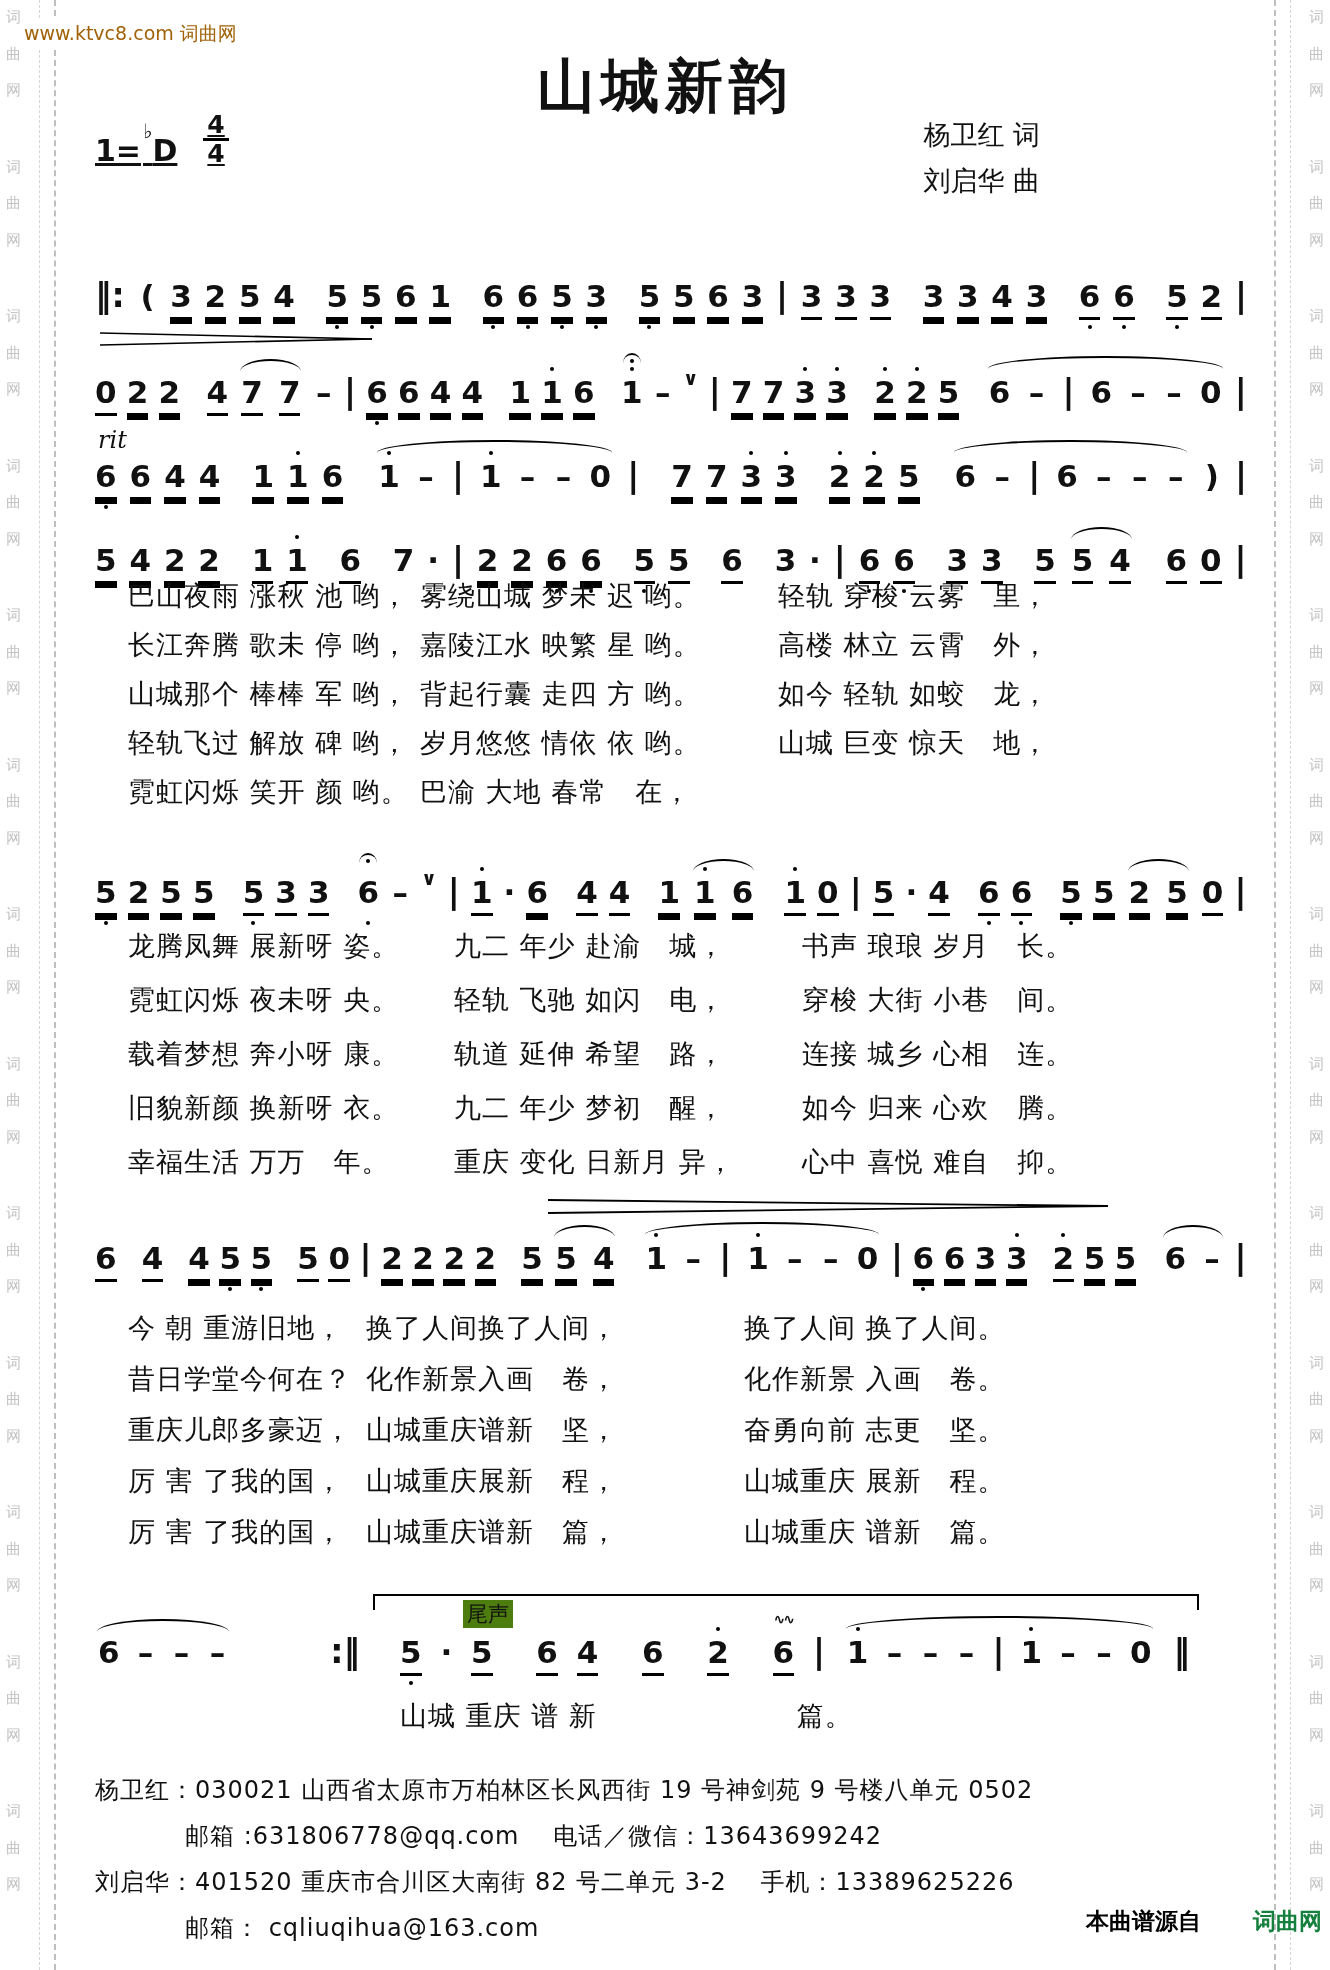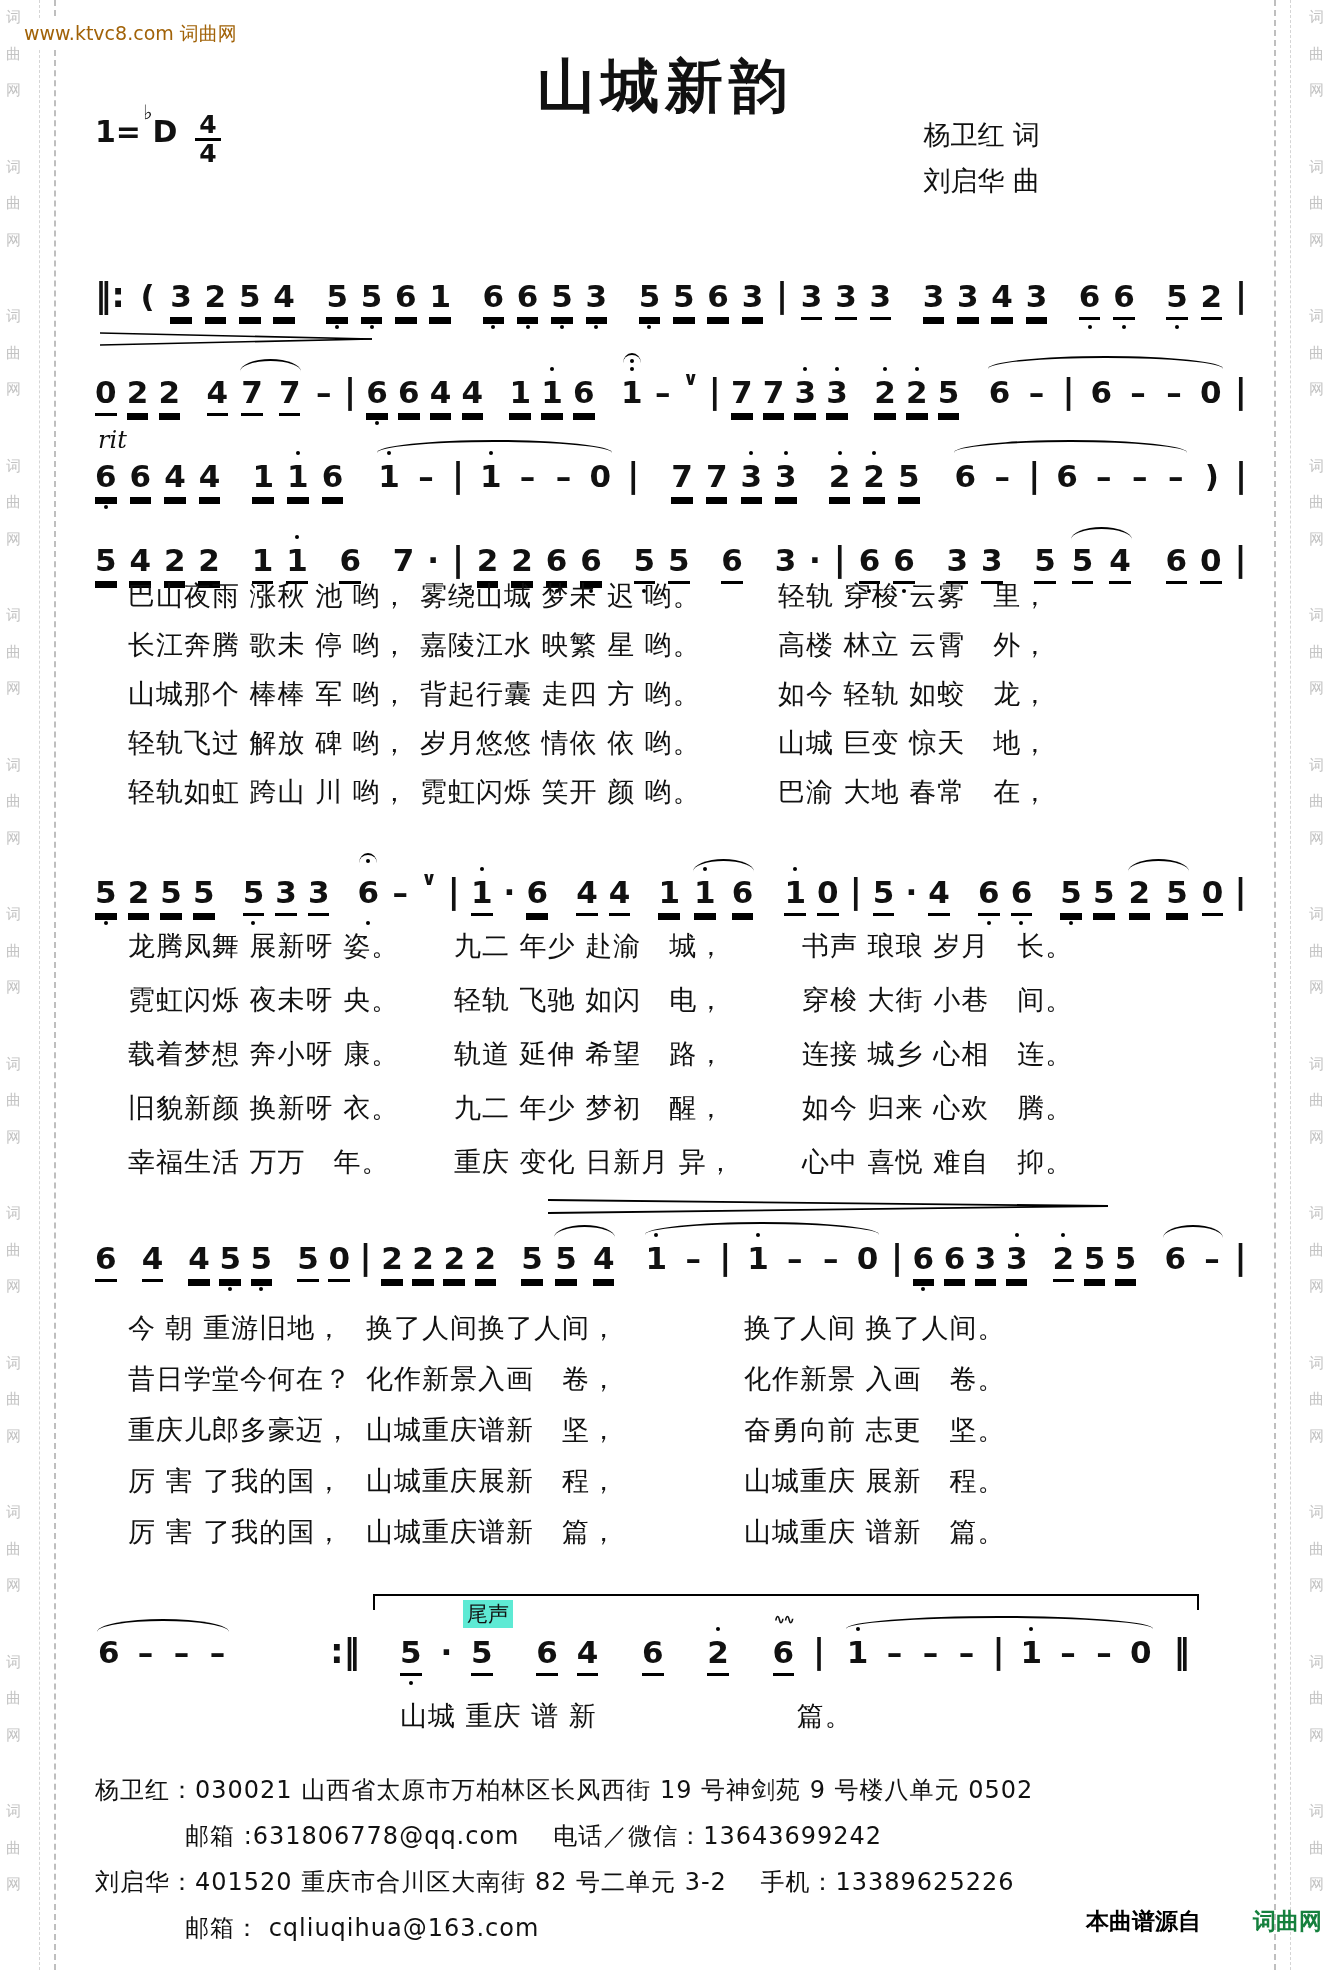--- a/index.html
+++ b/index.html
@@ -13,21 +13,21 @@
   .wm-col.right::after{content:"";position:absolute;left:14px;top:0;bottom:0;border-left:1px dashed #d5d5d5;}
   .wm-chars{position:absolute;top:6px;left:6px;display:flex;flex-direction:column;gap:14px;}
   .wm-col.right .wm-chars{left:auto;right:6px;}
   .wm-chars span{font-size:15px;color:#c3c3c3;line-height:1.5;}
   .wm-chars span.gap{height:26px;}
   
   .site-link{position:absolute;left:8px;top:20px;z-index:2;background:#fff;color:#a16207;
              font-size:19px;padding:1px 4px;white-space:nowrap;margin-left:12px;}
   .title{position:absolute;left:0;right:0;top:48px;text-align:center;
          font-family:"DejaVu Serif",serif;font-weight:700;font-size:58px;letter-spacing:6px;}
-  .keyline{position:absolute;left:95px;top:112px;font-size:30px;font-weight:700;display:flex;align-items:flex-start;gap:8px;}
+  .keyline{position:absolute;left:95px;top:112px;font-size:30px;font-weight:700;display:flex;align-items:flex-end;gap:16px;text-decoration:underline;}
   .keyline .flat{font-size:20px;vertical-align:super;position:relative;top:-12px;margin-left:2px;}
   .meter{display:inline-flex;flex-direction:column;text-align:center;font-size:25px;line-height:1.05;margin-left:10px;}
   .meter i{font-style:normal;padding:0 4px;}
   .meter i+i{border-top:3px solid #000;}
   .credits{position:absolute;left:820px;top:112px;width:220px;text-align:right;font-size:27px;line-height:1.7;}
   
   .score-line{position:absolute;display:flex;justify-content:space-between;align-items:baseline;
               font-weight:700;z-index:2;}
   .note{position:relative;display:inline-block;font-size:31px;min-width:20px;text-align:center;
         line-height:1.15;padding-bottom:2px;}
@@ -51,21 +51,21 @@
   
   .lyric-block{position:absolute;left:95px;width:1160px;z-index:2;}
   .lyric-row{display:grid;}
   .lyric-block[data-block="block_a"] .lyric-row{grid-template-columns:292px 358px 1fr;height:49px;}
   .lyric-block[data-block="block_b"] .lyric-row{grid-template-columns:326px 348px 1fr;height:54px;}
   .lyric-block[data-block="block_c"] .lyric-row{grid-template-columns:238px 378px 1fr;height:51px;}
   .lyric-seg{font-size:27px;letter-spacing:1px;white-space:nowrap;margin-left:33px;}
   
   .coda-bracket{position:absolute;left:373px;top:1594px;width:822px;height:14px;
                 border-top:2.5px solid #000;border-left:2.5px solid #000;border-right:2.5px solid #000;z-index:2;}
-  .coda-label{position:absolute;left:88px;top:4px;font-size:21px;background:#5eead4;padding:0 4px;}
+  .coda-label{position:absolute;left:88px;top:4px;font-size:21px;background:#4d7c0f;padding:0 4px;}
   .coda-lyric{position:absolute;left:400px;top:1698px;width:520px;display:flex;z-index:2;}
   .coda-lyric span{font-size:27px;letter-spacing:1px;}
   .coda-lyric span+span{margin-left:200px;}
   
   .footer-line{position:absolute;left:95px;font-size:24px;letter-spacing:1px;z-index:2;white-space:nowrap;}
   .footer-line.indent{left:185px;}
   .source{position:absolute;left:1086px;top:1906px;z-index:3;display:flex;gap:52px;white-space:nowrap;}
   .source .pre{font-size:23px;font-weight:700;color:#000;}
   .source .brand{font-size:23px;font-weight:700;color:#15803d;text-decoration:none;}
 </style>
@@ -399,21 +399,20 @@
         <div class="lyric-seg">山城那个 棒棒 军 哟，</div>
         <div class="lyric-seg">背起行囊 走四 方 哟。</div>
         <div class="lyric-seg">如今 轻轨 如蛟　龙，</div>
       </div>
       <div class="lyric-row">
         <div class="lyric-seg">轻轨飞过 解放 碑 哟，</div>
         <div class="lyric-seg">岁月悠悠 情依 依 哟。</div>
         <div class="lyric-seg">山城 巨变 惊天　地，</div>
       </div>
       <div class="lyric-row">
-        <div class="lyric-seg">轻轨如虹 跨山 川 哟，</div>
         <div class="lyric-seg">霓虹闪烁 笑开 颜 哟。</div>
         <div class="lyric-seg">巴渝 大地 春常　在，</div>
       </div>
     </div>
 
   <div class="score-line" style="left:95px;top:872px;width:1152px;">
       <span class="note u2">5<i class="db"></i></span>
       <span class="note u2">2</span>
       <span class="note u2">5</span>
       <span class="note u2">5</span>

